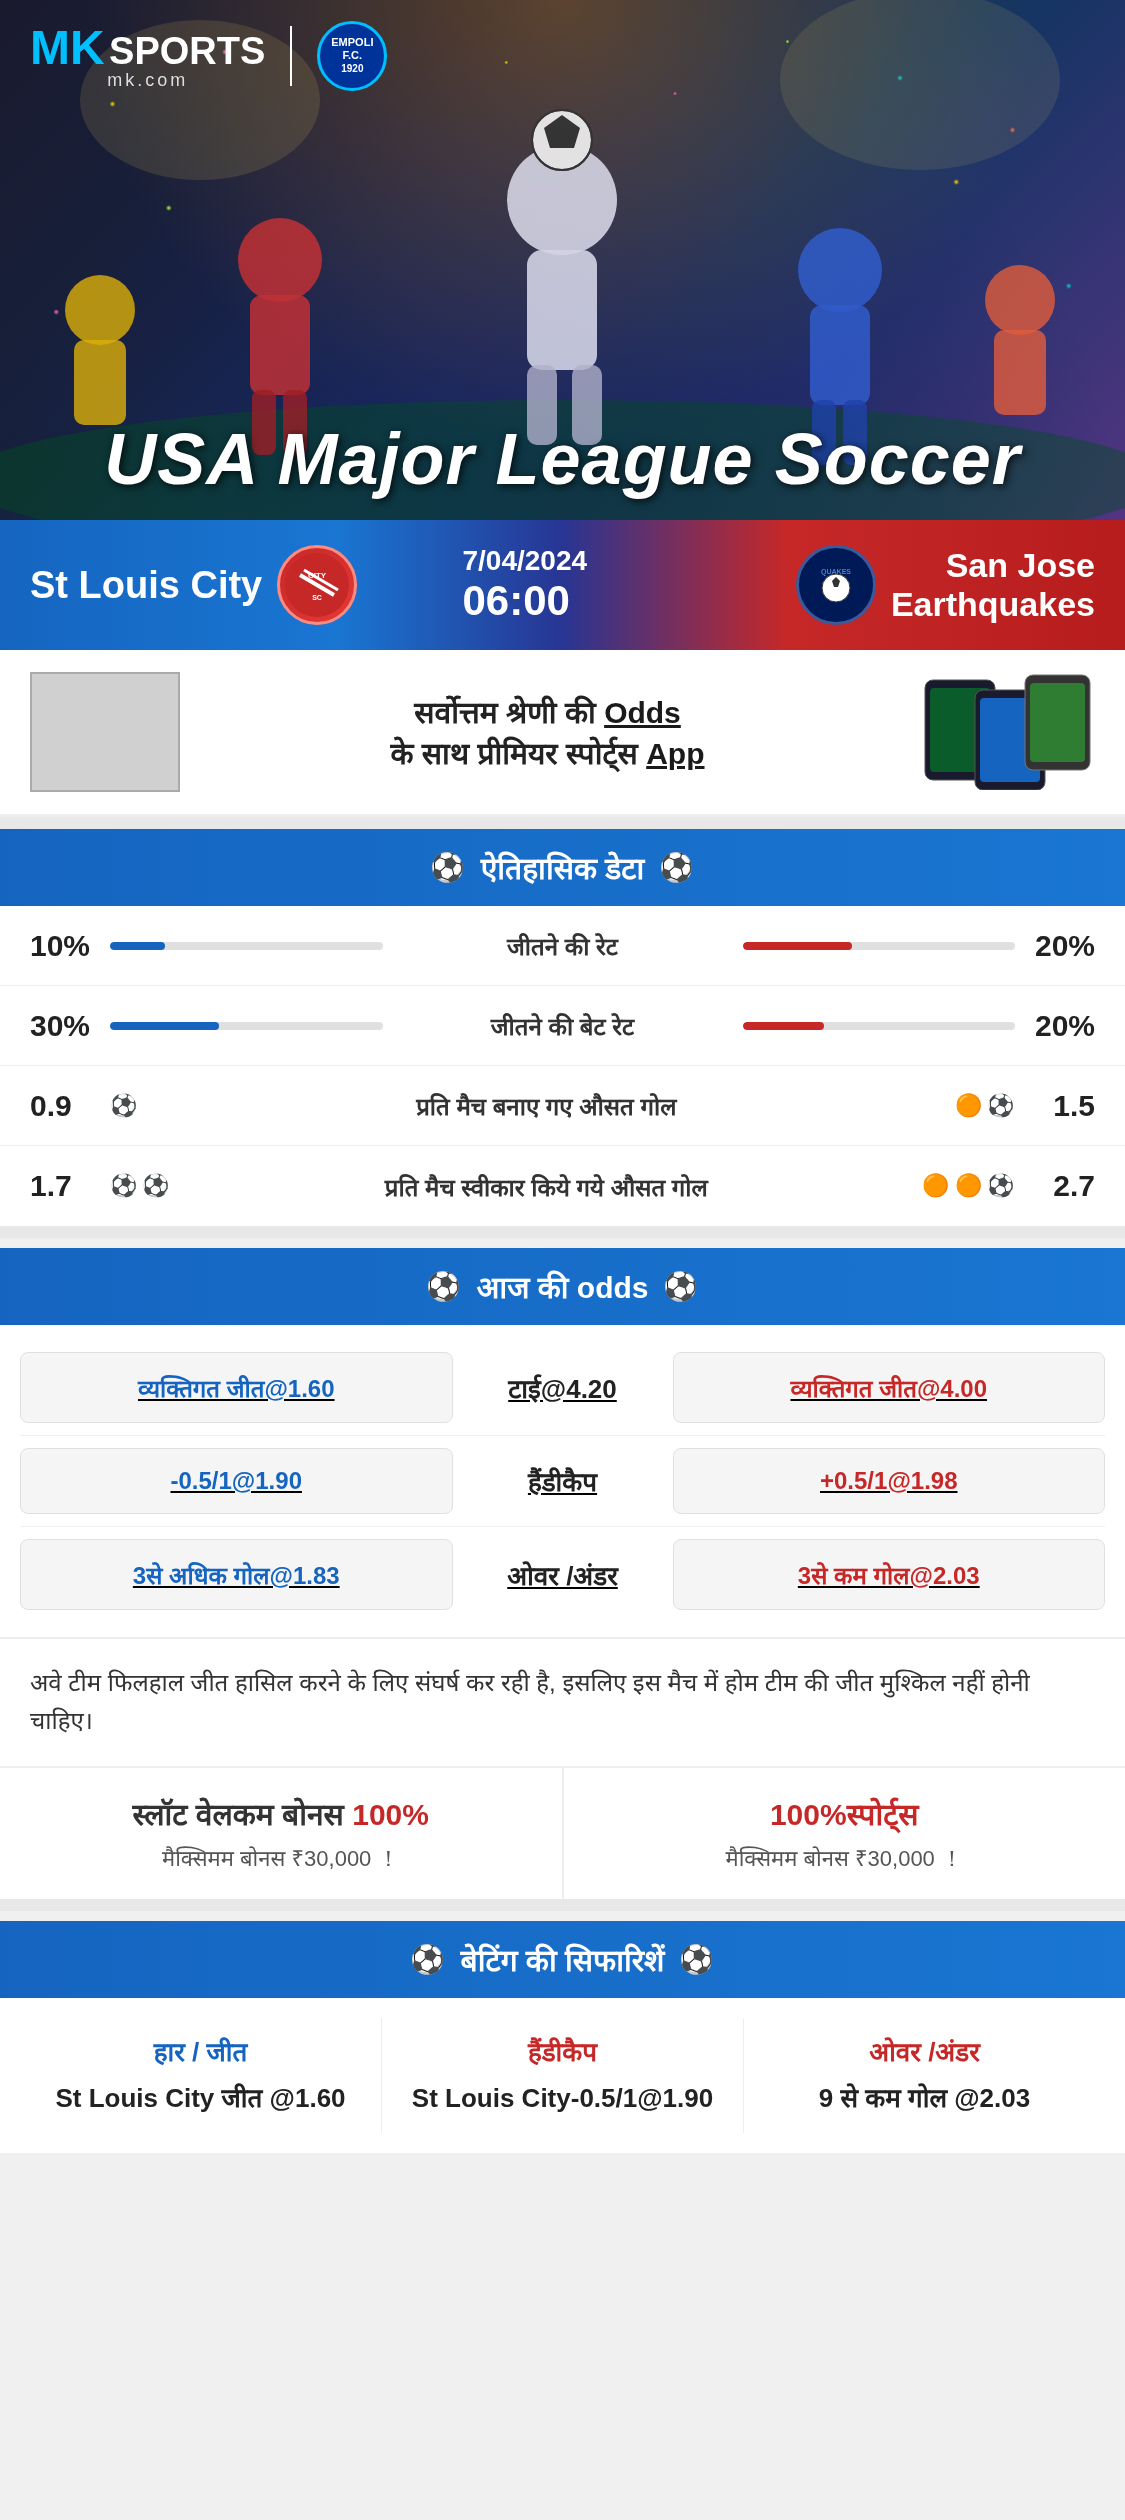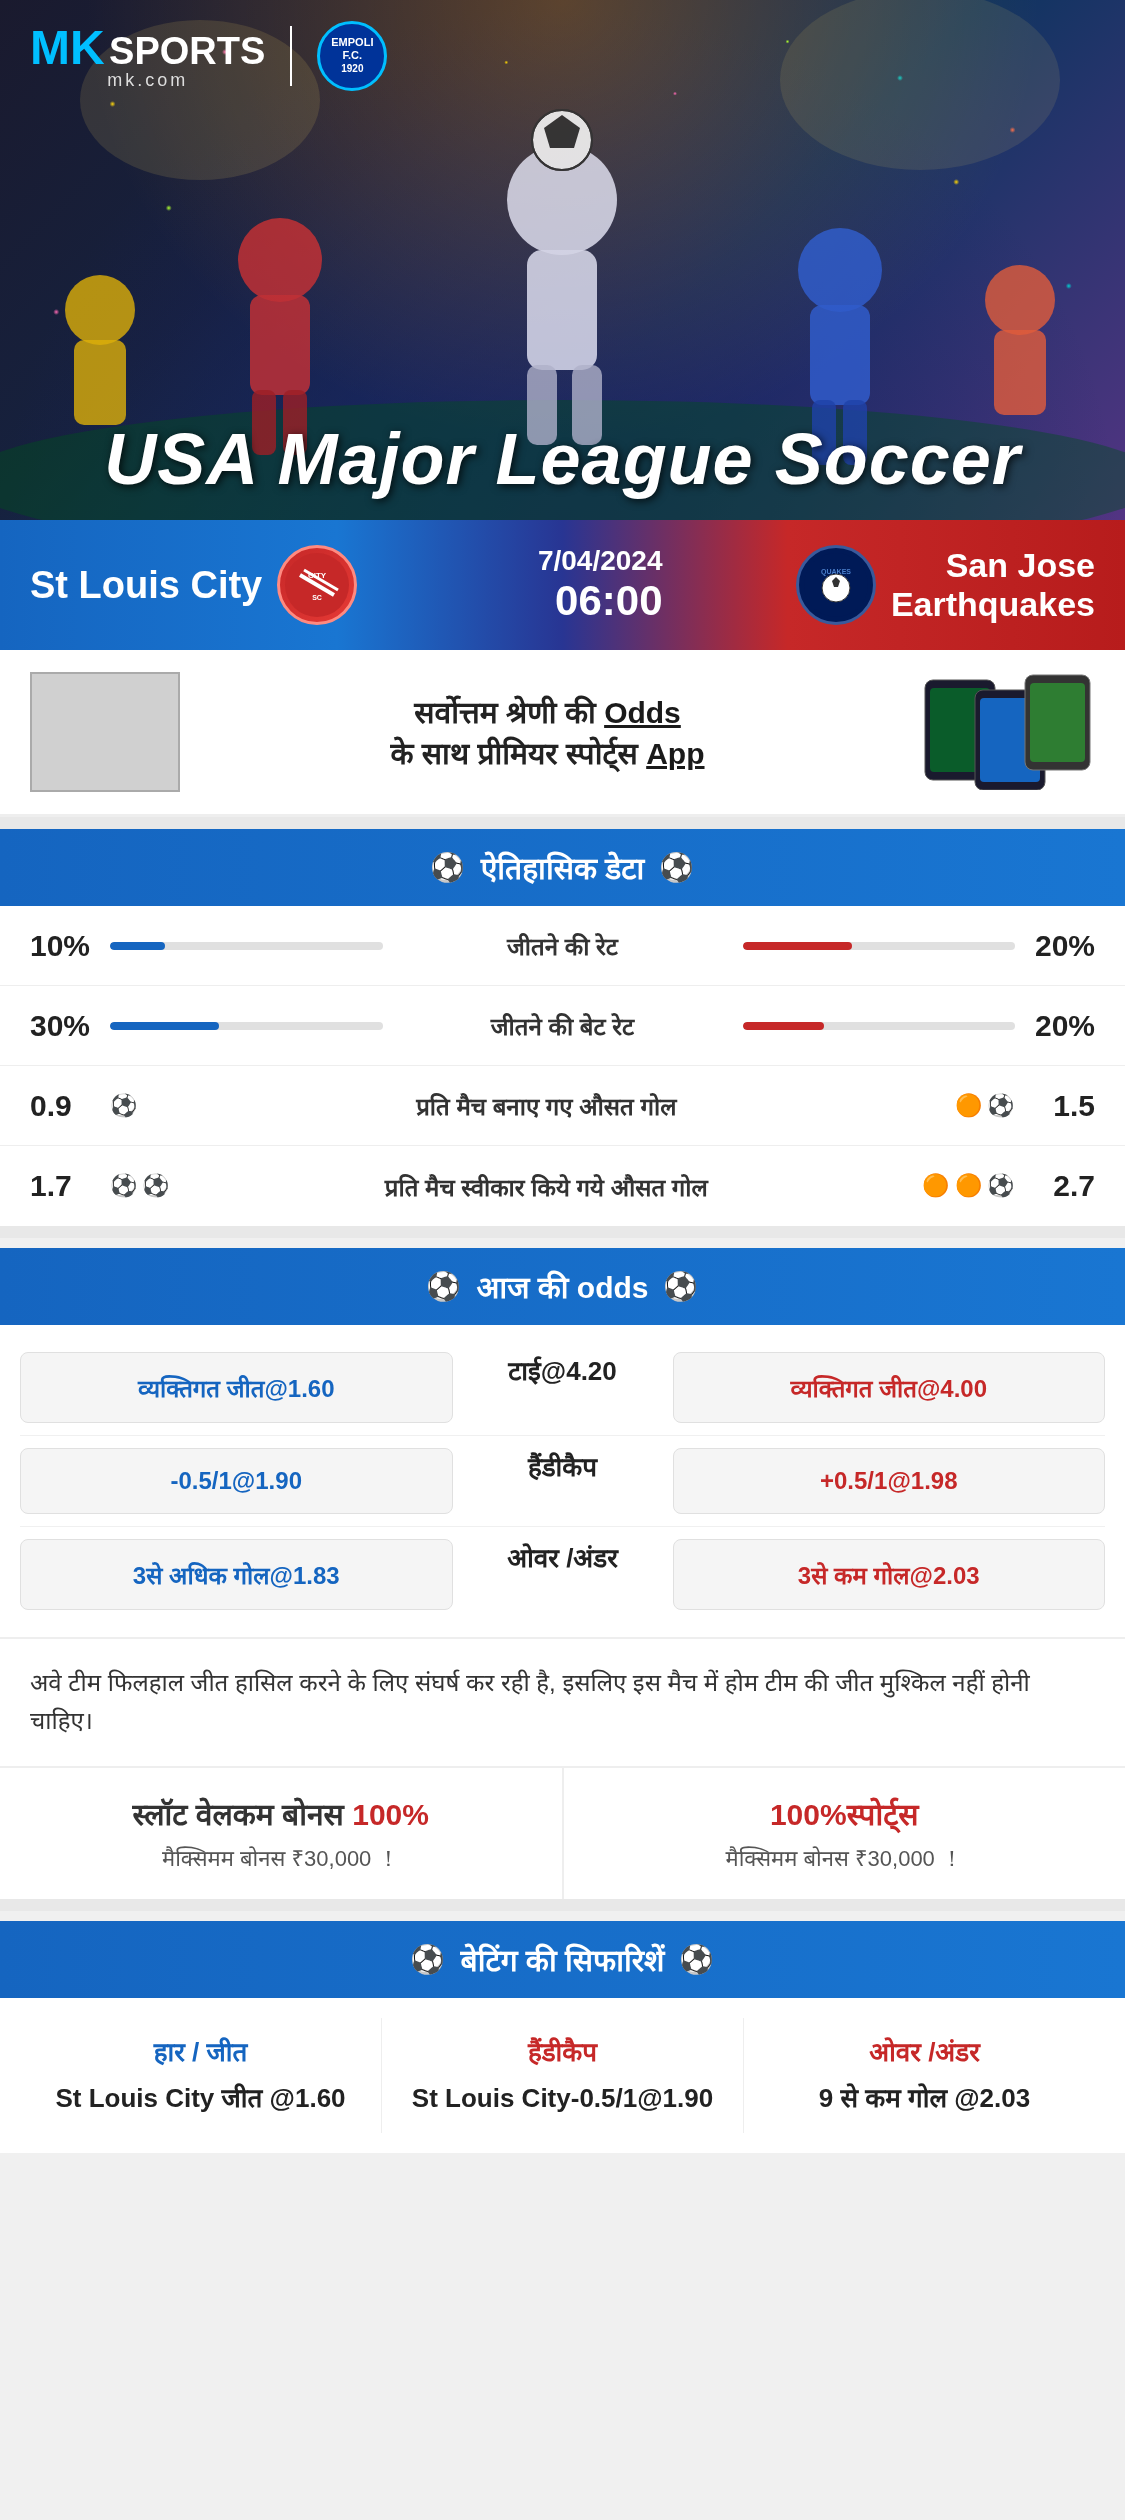--- a/index.html
+++ b/index.html
@@ -142,21 +142,21 @@
       background: linear-gradient(135deg, #C62828, #E53935);
       border: 3px solid #FF8A80;
     }
     .quakes-logo {
       background: #001A57;
       border: 3px solid #3a5a9b;
     }
     .match-center {
       display: flex;
       flex-direction: column;
-      align-items: flex-end;
+      align-items: flex-start;
       min-width: 200px;
     }
     .match-date {
       font-size: 28px;
       font-weight: 700;
       color: white;
     }
     .match-time {
       font-size: 42px;
       font-weight: 900;
@@ -307,23 +307,24 @@
       margin-top: 10px;
     }
     .odds-grid {
       display: flex;
       flex-direction: column;
       gap: 0;
       padding: 15px 20px;
     }
     .odds-row {
       display: flex;
-      align-items: flex-start;
+      align-items: center;
       padding: 12px 0;
       border-bottom: 1px solid #f0f0f0;
+      text-decoration: underline;
     }
     .odds-row:last-child { border-bottom: none; }
     .odds-btn-left {
       flex: 1;
       background: #f5f5f5;
       border: 1px solid #e0e0e0;
       border-radius: 8px;
       padding: 18px 10px;
       text-align: center;
       font-size: 24px;

